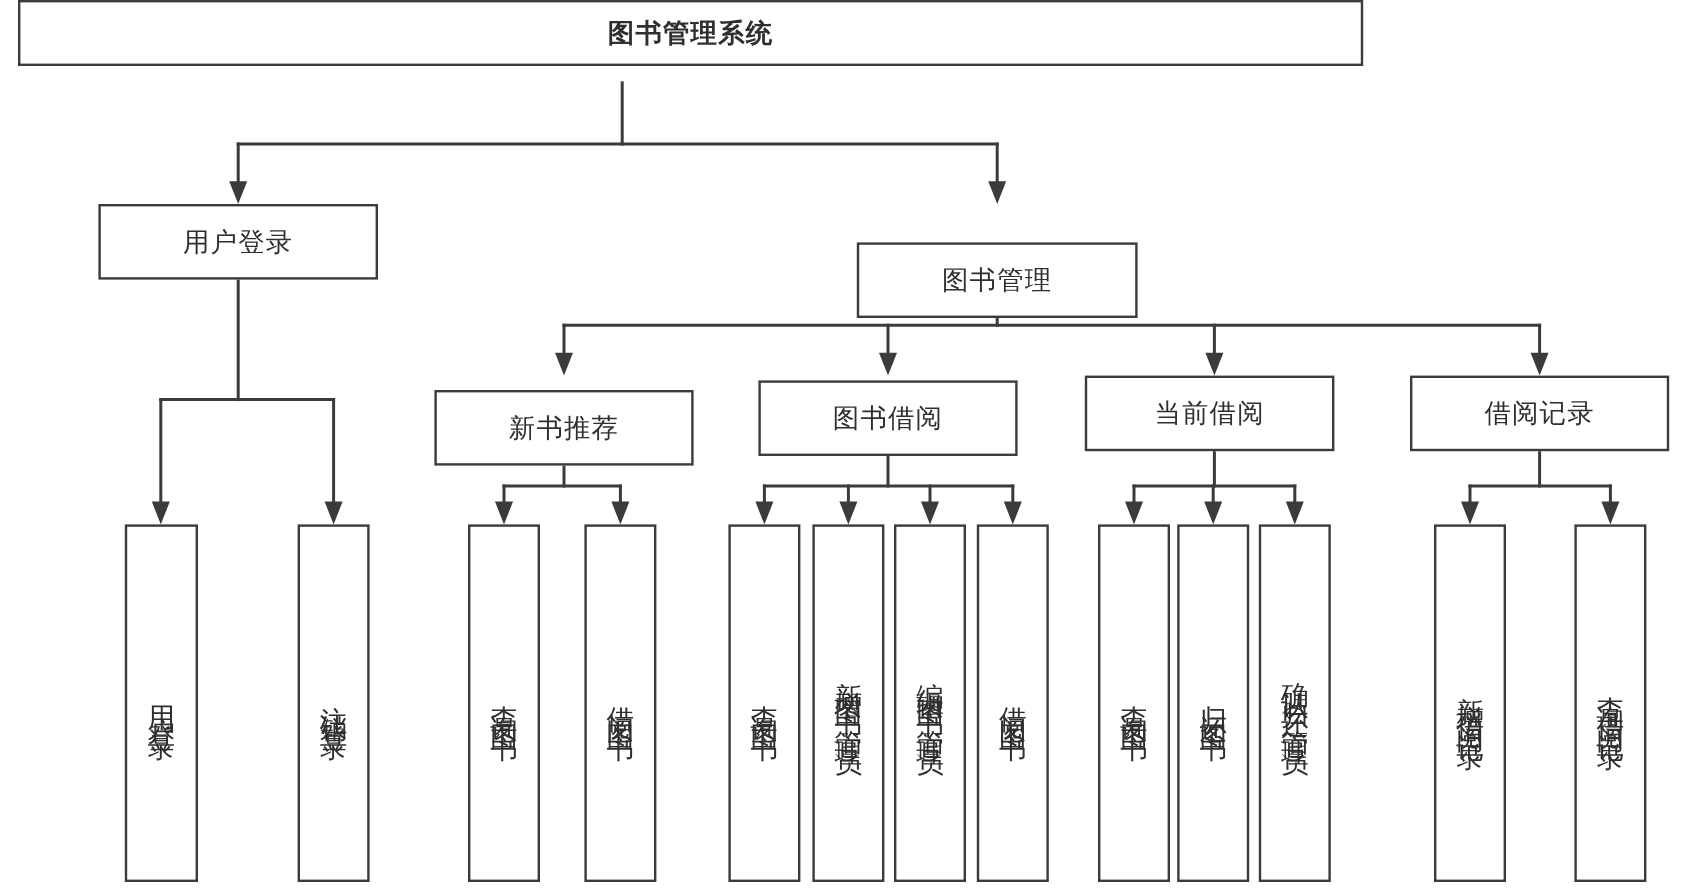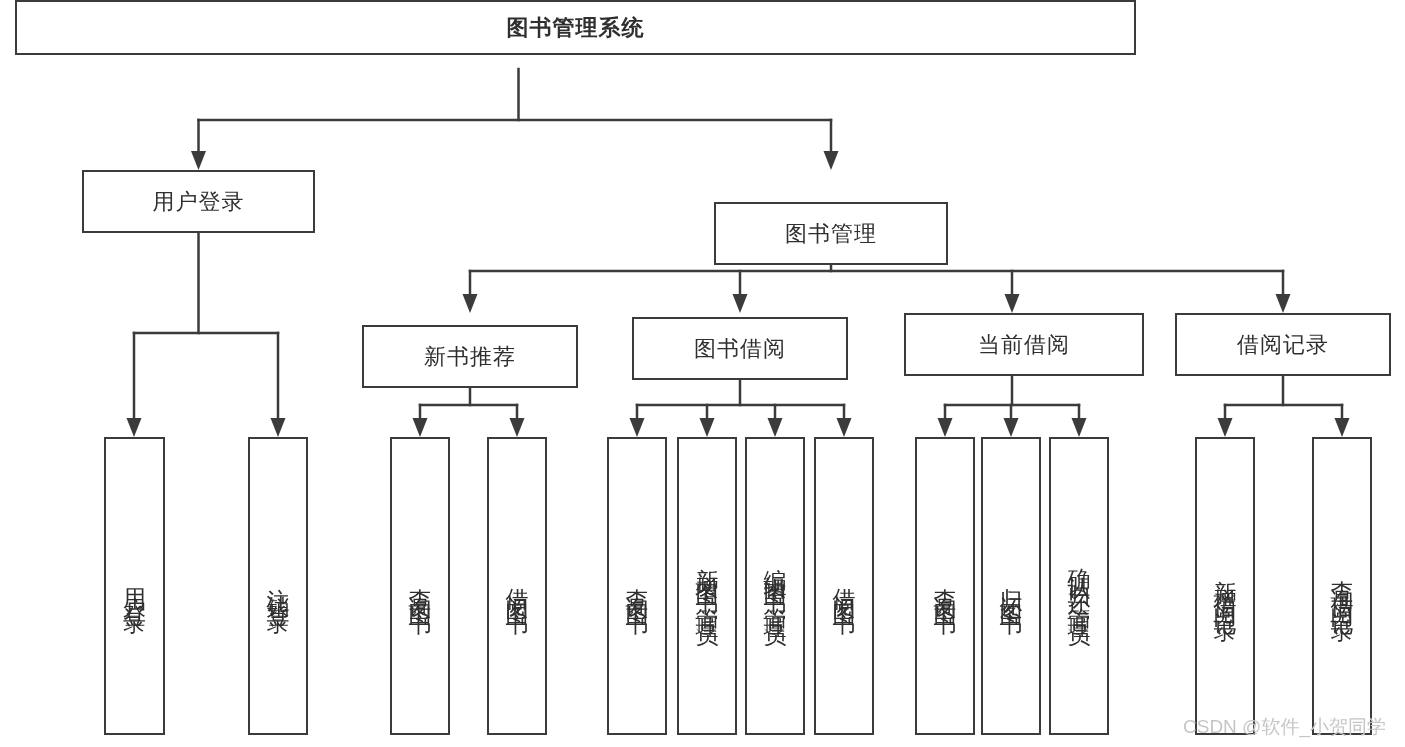--- a/index.html
+++ b/index.html
@@ -53,21 +53,21 @@
     letter-spacing: 8px;
     line-height: 1;
     white-space: nowrap;
   }
   
   .n-user-login   { left: 82px;  top: 170px; width: 233px; }
   .n-book-mgmt    { left: 714px; top: 170px; width: 234px; margin-top: 32px; }
   
   .n-new-books    { left: 362px;  top: 313px; width: 216px; margin-top: 12px; }
   .n-book-borrow  { left: 632px;  top: 317px; width: 216px; }
-  .n-cur-borrow   { left: 904px;  top: 313px; width: 240px; }
+  .n-cur-borrow   { left: 904px;  top: 313px; width: 208px; }
   .n-borrow-rec   { left: 1175px; top: 313px; width: 216px; }
   
   .lf-login-0  { left: 104px;  width: 61px; }
   .lf-login-1  { left: 248px;  width: 60px; }
   .lf-new-0    { left: 390px;  width: 60px; }
   .lf-new-1    { left: 487px;  width: 60px; }
   .lf-bb-0     { left: 607px;  width: 60px; }
   .lf-bb-1     { left: 677px;  width: 60px; }
   .lf-bb-2     { left: 745px;  width: 60px; }
   .lf-bb-3     { left: 814px;  width: 60px; }
@@ -218,15 +218,14 @@
     <span class="vtext">确认归还（管理员）</span>
   </div>
 
   <div class="node leaf lf-br-0">
     <span class="vtext">新增借阅记录</span>
   </div>
   <div class="node leaf lf-br-1">
     <span class="vtext">查询借阅记录</span>
   </div>
 
-  <div class="watermark">CSDN @软件_小贺同学</div>
 
 </div>
 
 </body></html>

